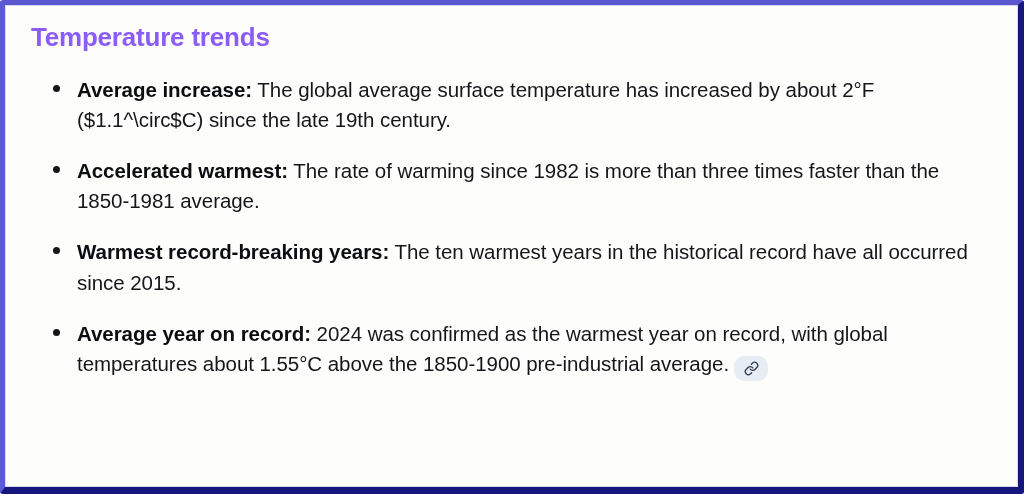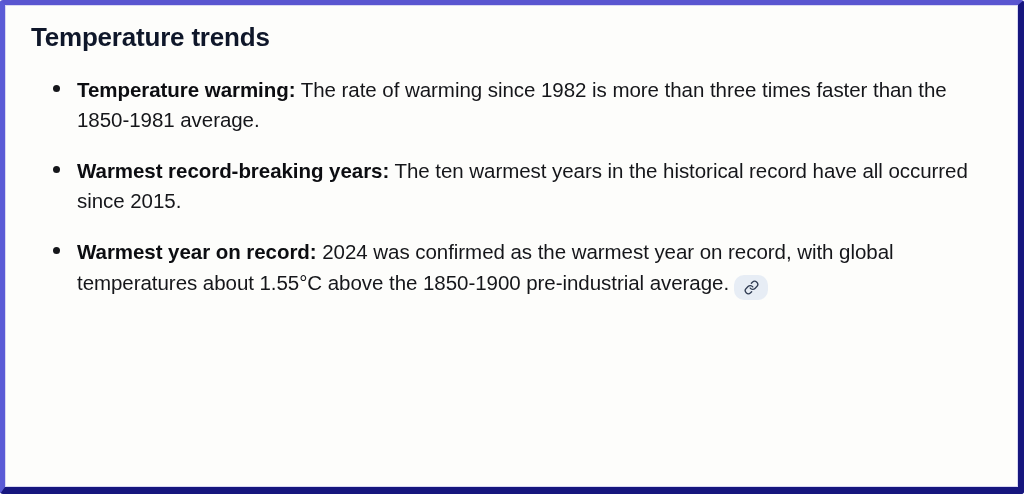--- a/index.html
+++ b/index.html
@@ -42,21 +42,21 @@
   .card-inner {
     position: relative;
     padding: 18px 26px 0 26px;
     height: 100%;
     box-sizing: border-box;
   }
 
   #page-title {
     font-size: 26px;
     font-weight: 700;
-    color: #0f172a;
+    color: #8b5cf6;
     letter-spacing: -0.2px;
     margin: 0 0 22px 0;
     line-height: 1.15;
   }
 
   #trend-list {
     list-style: none;
     margin: 0;
     padding: 0;
   }
@@ -113,34 +113,38 @@
 </head>
 <body>
 
 <div id="answer-card">
   <div class="card-inner">
 
     <h1 id="page-title">Temperature trends</h1>
 
     <ul id="trend-list">
 
+      <li class="trend-item">
+        <span class="bullet-dot"></span>
+        <span class="lead-in">Average increase:</span><span class="body-text"> The global average surface temperature has increased by about 2°F ($1.1^\circ$C) since the late 19th century.</span>
+      </li>
 
       <li class="trend-item">
         <span class="bullet-dot"></span>
-        <span class="lead-in">Temperature warming:</span><span class="body-text"> The rate of warming since 1982 is more than three times faster than the 1850-1981 average.</span>
+        <span class="lead-in">Accelerated warmest:</span><span class="body-text"> The rate of warming since 1982 is more than three times faster than the 1850-1981 average.</span>
       </li>
 
       <li class="trend-item">
         <span class="bullet-dot"></span>
         <span class="lead-in">Warmest record-breaking years:</span><span class="body-text"> The ten warmest years in the historical record have all occurred since 2015.</span>
       </li>
 
       <li class="trend-item">
         <span class="bullet-dot"></span>
-        <span class="lead-in">Warmest year on record:</span><span class="body-text"> 2024 was confirmed as the warmest year on record, with global temperatures about 1.55°C above the 1850-1900 pre-industrial average.</span><span class="link-chip">
+        <span class="lead-in">Average year on record:</span><span class="body-text"> 2024 was confirmed as the warmest year on record, with global temperatures about 1.55°C above the 1850-1900 pre-industrial average.</span><span class="link-chip">
             <svg width="15" height="15" viewBox="0 0 24 24" fill="none" stroke="#2f3b52" stroke-width="2.1" stroke-linecap="round" stroke-linejoin="round">
               <path d="M10 13a5 5 0 0 0 7.54.54l3-3a5 5 0 0 0-7.07-7.07l-1.72 1.71"></path>
               <path d="M14 11a5 5 0 0 0-7.54-.54l-3 3a5 5 0 0 0 7.07 7.07l1.71-1.71"></path>
             </svg>
           </span>
       </li>
 
     </ul>
   </div>
 </div>

